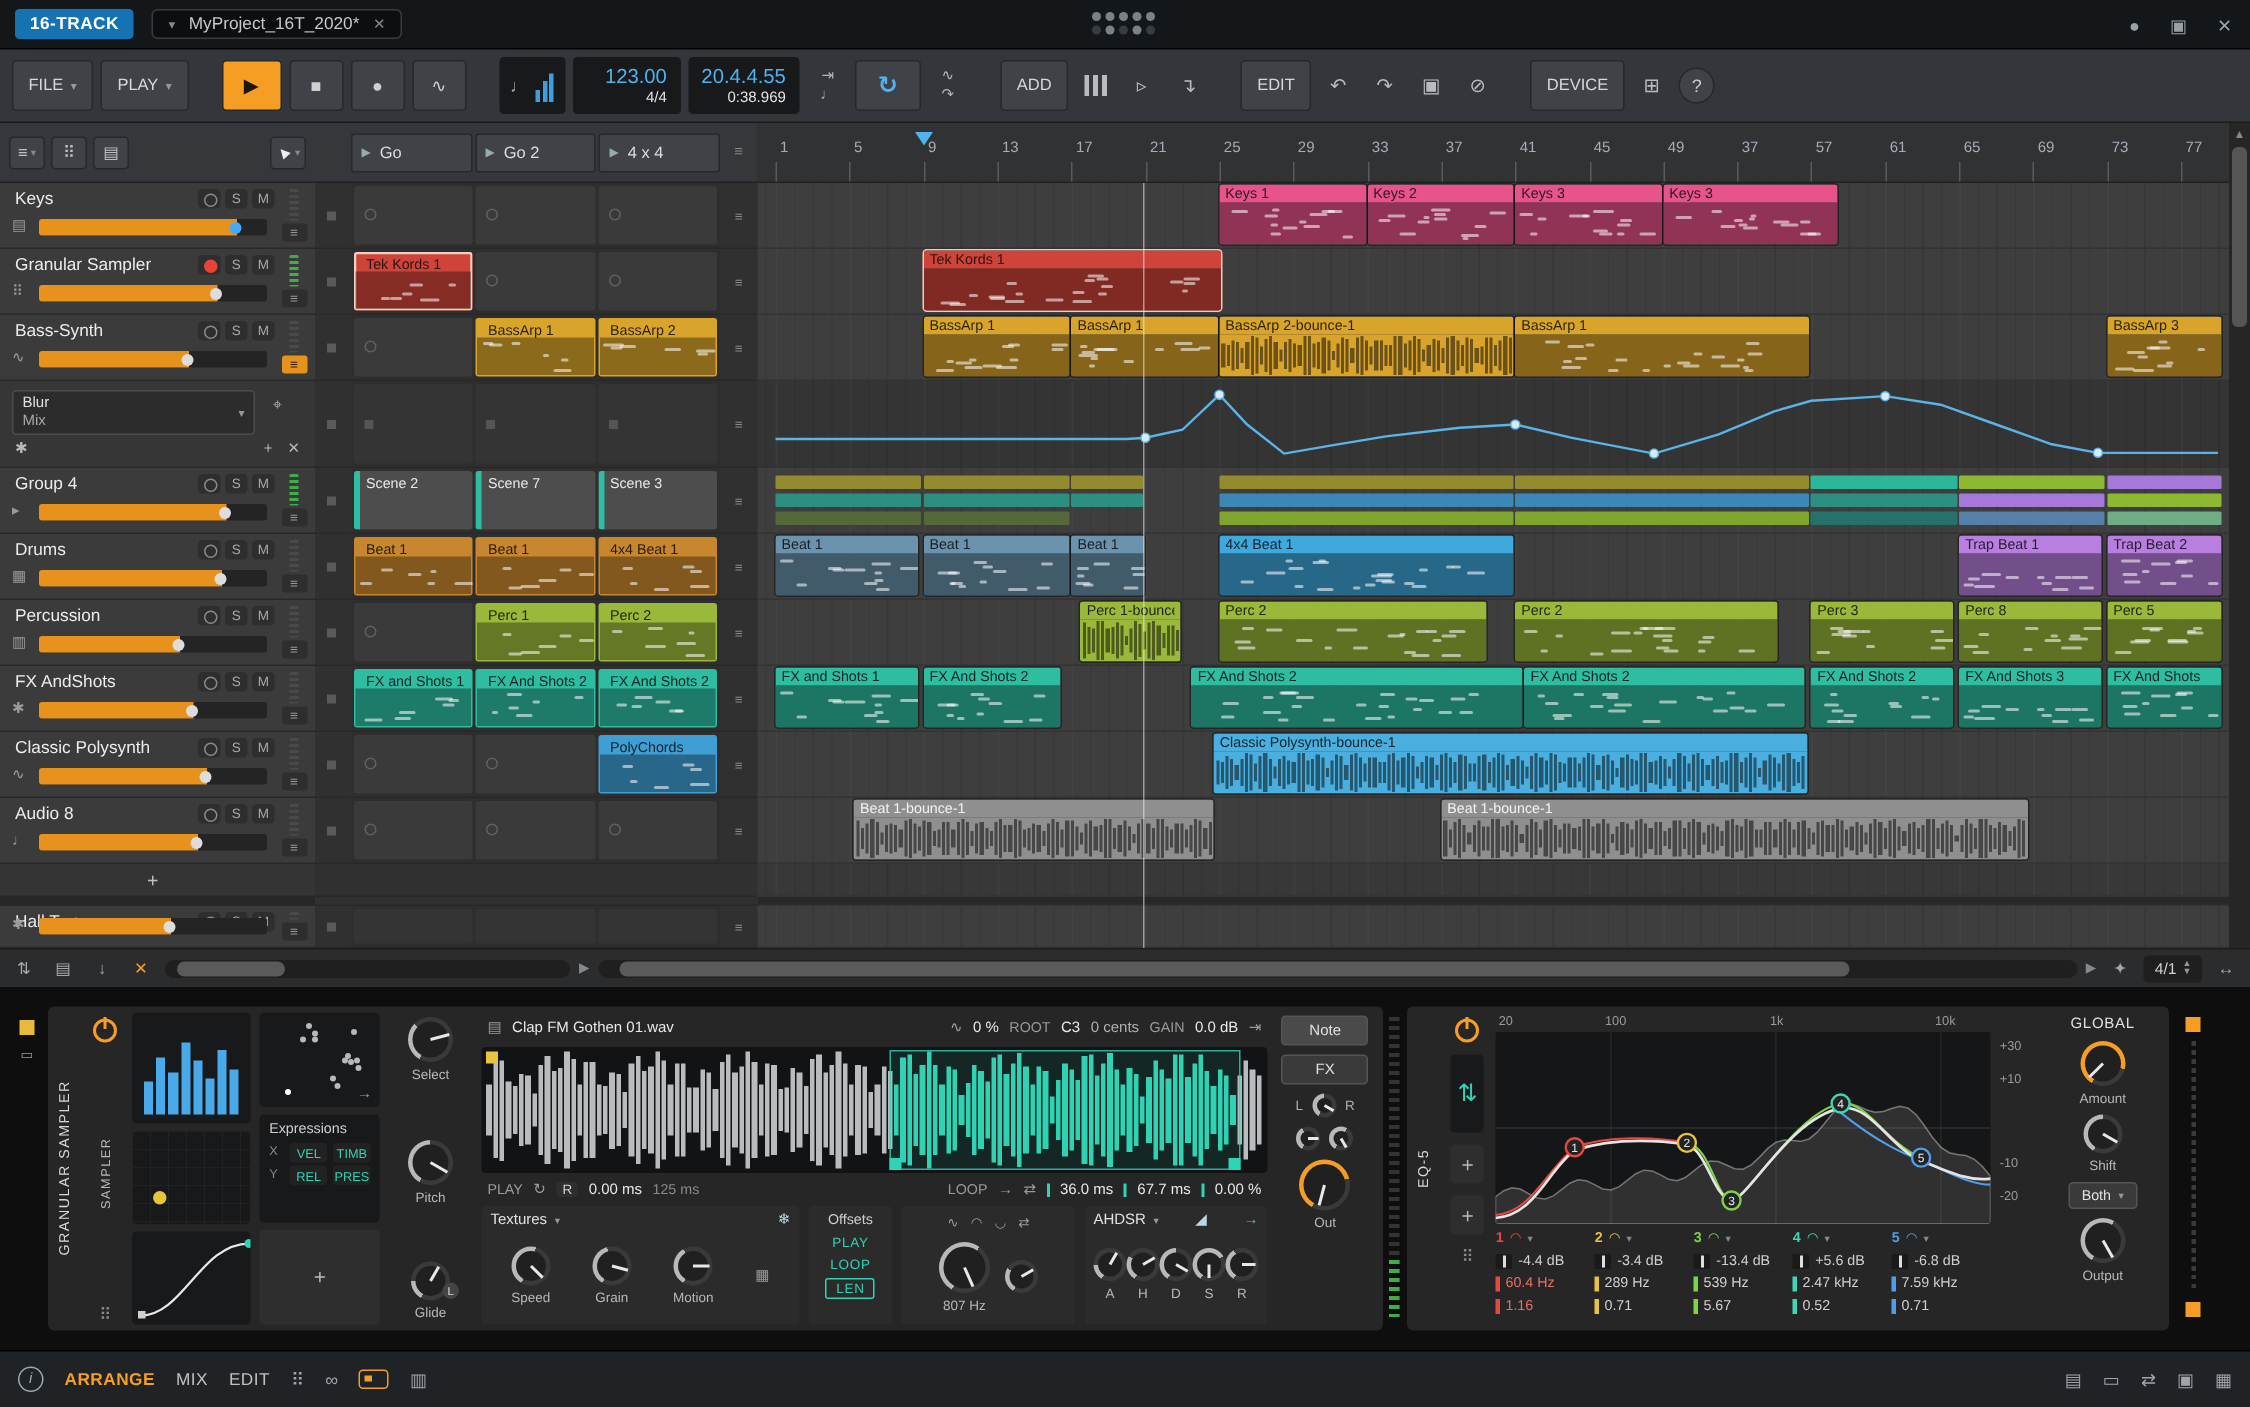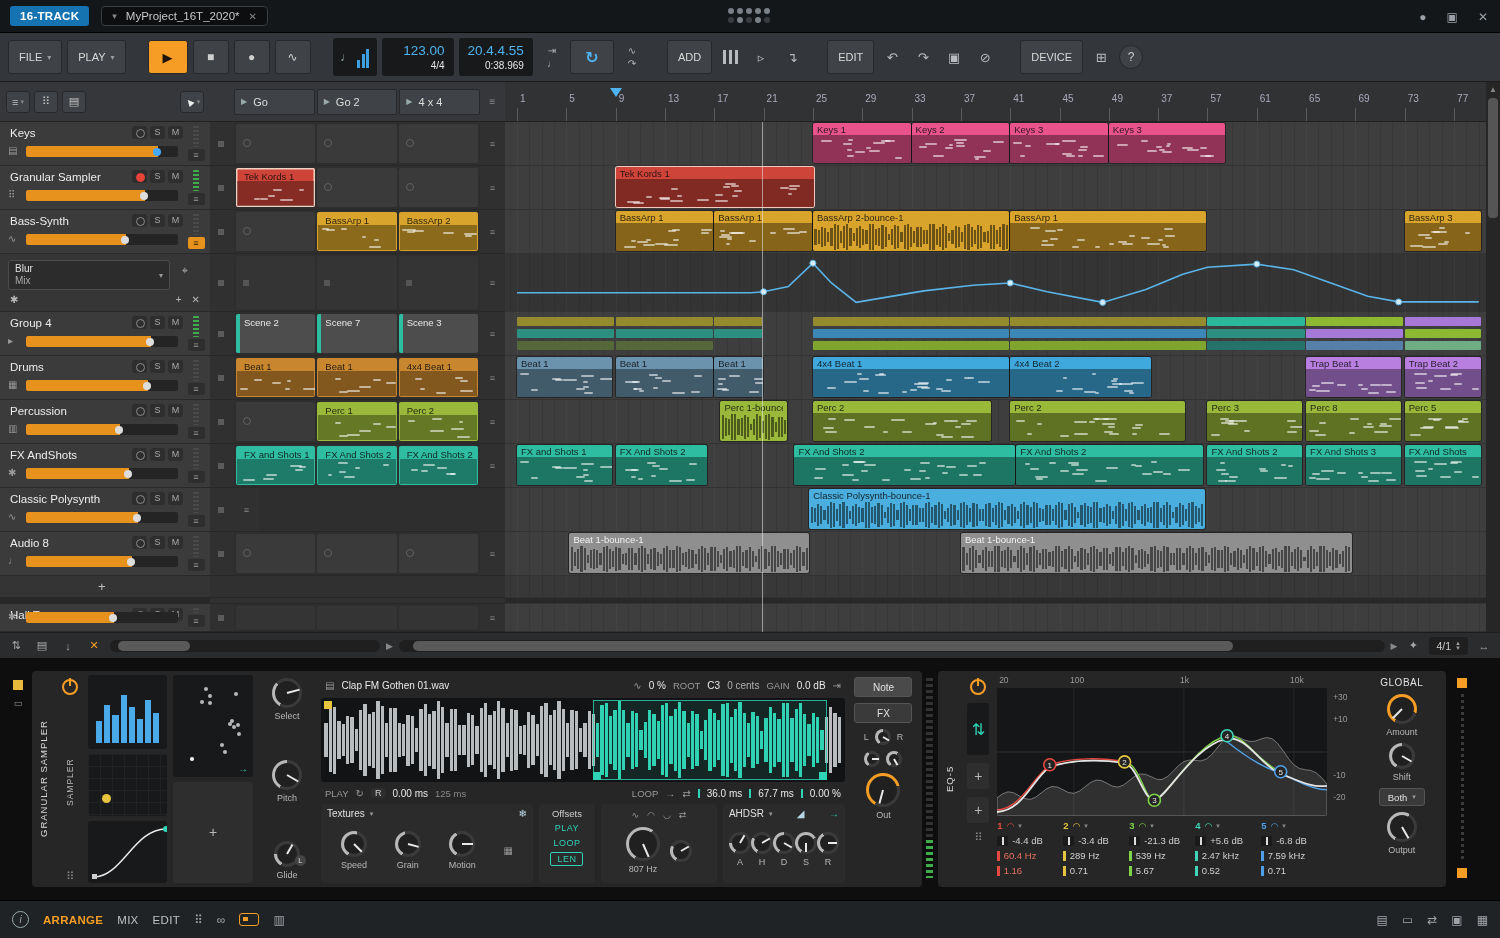--- a/index.html
+++ b/index.html
@@ -910,20 +910,39 @@
               <i class="dash" style="left: 48.7039%; top: 32.9272%; width: 9.9354px;"></i>
               <i class="dash" style="left: 64.4717%; top: 54.7392%; width: 6.84602px;"></i>
               <i class="dash" style="left: 27.4848%; top: 42.3846%; width: 7.06683px;"></i>
             </span>
           </div>
         </div>
         <div class="lmenu">≡</div>
       </div>
       <div class="lrow" style="height: 44px;">
         <div class="lstop"></div>
+        <div class="lslots">
+          <div class="slot">
+            <span class="circ"></span>
+          </div>
+          <div class="slot">
+            <span class="circ"></span>
+          </div>
+          <div class="slot sclip" style="background: rgb(63, 159, 212);">
+            <span class="slabel">PolyChords</span>
+            <span class="sbody">
+              <i class="dash" style="left: 70.9865%; top: 25.3787%; width: 8.79698px;"></i>
+              <i class="dash" style="left: 78.0614%; top: 36.5796%; width: 8.21532px;"></i>
+              <i class="dash" style="left: 77.7705%; top: 75.6139%; width: 12.8883px;"></i>
+              <i class="dash" style="left: 19.9473%; top: 28.4815%; width: 6.98255px;"></i>
+              <i class="dash" style="left: 26.4249%; top: 69.1824%; width: 4.66478px;"></i>
+              <i class="dash" style="left: 47.0368%; top: 83.7167%; width: 10.1016px;"></i>
+            </span>
+          </div>
+        </div>
         <div class="lmenu">≡</div>
       </div>
       <div class="lrow" style="height: 44px;">
         <div class="lstop"></div>
         <div class="lslots">
           <div class="slot">
             <span class="circ"></span>
           </div>
           <div class="slot">
             <span class="circ"></span>
@@ -1329,43 +1348,20 @@
             <i class="dash" style="left: 76.7567%; top: 29.2466%; width: 5.37329px;"></i>
             <i class="dash" style="left: 45.344%; top: 77.5586%; width: 5.13113px;"></i>
             <i class="dash" style="left: 25.6765%; top: 73.704%; width: 5.69916px;"></i>
             <i class="dash" style="left: 53.5878%; top: 47.6827%; width: 11.244px;"></i>
             <i class="dash" style="left: 78.9112%; top: 29.4948%; width: 5.93244px;"></i>
             <i class="dash" style="left: 51.4799%; top: 49.1401%; width: 13.931px;"></i>
             <i class="dash" style="left: 7.12726%; top: 64.6188%; width: 9.40646px;"></i>
             <i class="dash" style="left: 67.6867%; top: 33.9309%; width: 6.52542px;"></i>
           </div>
         </div>
-        <div class="clip" style="left: 505.2px; width: 140.795px;">
-          <div class="clip-h" style="background: rgb(63, 169, 222);">
-            <span class="clip-label">4x4 Beat 2</span>
-          </div>
-          <div class="clip-b" style="background: rgb(63, 169, 222);">
-            <span class="ov"></span>
-            <i class="dash" style="left: 72.8272%; top: 30.679%; width: 5.76513px;"></i>
-            <i class="dash" style="left: 84.6135%; top: 81.1577%; width: 4.43501px;"></i>
-            <i class="dash" style="left: 72.3119%; top: 49.4698%; width: 9.74841px;"></i>
-            <i class="dash" style="left: 71.7556%; top: 37.6151%; width: 5.872px;"></i>
-            <i class="dash" style="left: 32.778%; top: 75.5938%; width: 6.97244px;"></i>
-            <i class="dash" style="left: 77.2124%; top: 49.4059%; width: 7.21639px;"></i>
-            <i class="dash" style="left: 68.8922%; top: 61.0512%; width: 10.7705px;"></i>
-            <i class="dash" style="left: 43.6507%; top: 68.5299%; width: 11.8015px;"></i>
-            <i class="dash" style="left: 37.3213%; top: 29.842%; width: 4.47604px;"></i>
-            <i class="dash" style="left: 85.7372%; top: 46.9873%; width: 12.9607px;"></i>
-            <i class="dash" style="left: 52.7318%; top: 77.966%; width: 11.4223px;"></i>
-            <i class="dash" style="left: 60.1385%; top: 80.7781%; width: 4.02735px;"></i>
-            <i class="dash" style="left: 57.7905%; top: 13.4235%; width: 4.9426px;"></i>
-            <i class="dash" style="left: 81.5212%; top: 49.9022%; width: 8.3347px;"></i>
-            <i class="dash" style="left: 81.164%; top: 76.2142%; width: 8.37033px;"></i>
-          </div>
-        </div>
         <div class="clip" style="left: 801.12px; width: 94.5575px;">
           <div class="clip-h" style="background: rgb(184, 127, 224);">
             <span class="clip-label">Trap Beat 1</span>
           </div>
           <div class="clip-b" style="background: rgb(184, 127, 224);">
             <span class="ov"></span>
             <i class="dash" style="left: 10.2446%; top: 75.0806%; width: 13.9253px;"></i>
             <i class="dash" style="left: 67.088%; top: 51.9481%; width: 11.3529px;"></i>
             <i class="dash" style="left: 16.2323%; top: 44.6491%; width: 12.3685px;"></i>
             <i class="dash" style="left: 65.5109%; top: 83.1833%; width: 11.1387px;"></i>
@@ -2114,20 +2110,31 @@
           <i style="left: 58.0813%; top: 66.566%;"></i>
           <i style="left: 76.4304%; top: 17.1173%;"></i>
           <i style="left: 68.0305%; top: 46.7056%;"></i>
           <i style="left: 43.7459%; top: 18.442%;"></i>
           <i style="left: 20.3666%; top: 80.771%; background: rgb(255, 255, 255);"></i>
           <i style="left: 38.3865%; top: 11.4704%;"></i>
           <i style="left: 73.1142%; top: 49.6512%;"></i>
           <i style="left: 79.1176%; top: 47.758%;"></i>
           <span class="arr">→</span>
         </div>
+      <div class="mini-panel expr">
+        <div class="expr-title">Expressions</div>
+        <div class="expr-grid">
+          <span class="xy">X</span>
+          <span class="it">VEL</span>
+          <span class="it">TIMB</span>
+          <span class="xy">Y</span>
+          <span class="it">REL</span>
+          <span class="it">PRES</span>
+        </div>
+      </div>
       <div class="mini-panel plus-panel">+</div>
     </div>
     <div class="dcolD">
       <div class="kblock">
           <div class="knob k30" style="--val:.35">
             <i></i>
           </div>
           <div class="klabel">Select</div>
         </div>
       <div class="kblock">
@@ -2500,21 +2507,21 @@
             <div class="eqcell">
               <span class="gbox"></span>
               <span>-4.4 dB</span>
             </div>
             <div class="eqcell">
               <span class="gbox"></span>
               <span>-3.4 dB</span>
             </div>
             <div class="eqcell">
               <span class="gbox"></span>
-              <span>-21.3 dB</span>
+              <span>-13.4 dB</span>
             </div>
             <div class="eqcell">
               <span class="gbox"></span>
               <span>+5.6 dB</span>
             </div>
             <div class="eqcell">
               <span class="gbox"></span>
               <span>-6.8 dB</span>
             </div>
           </div>

